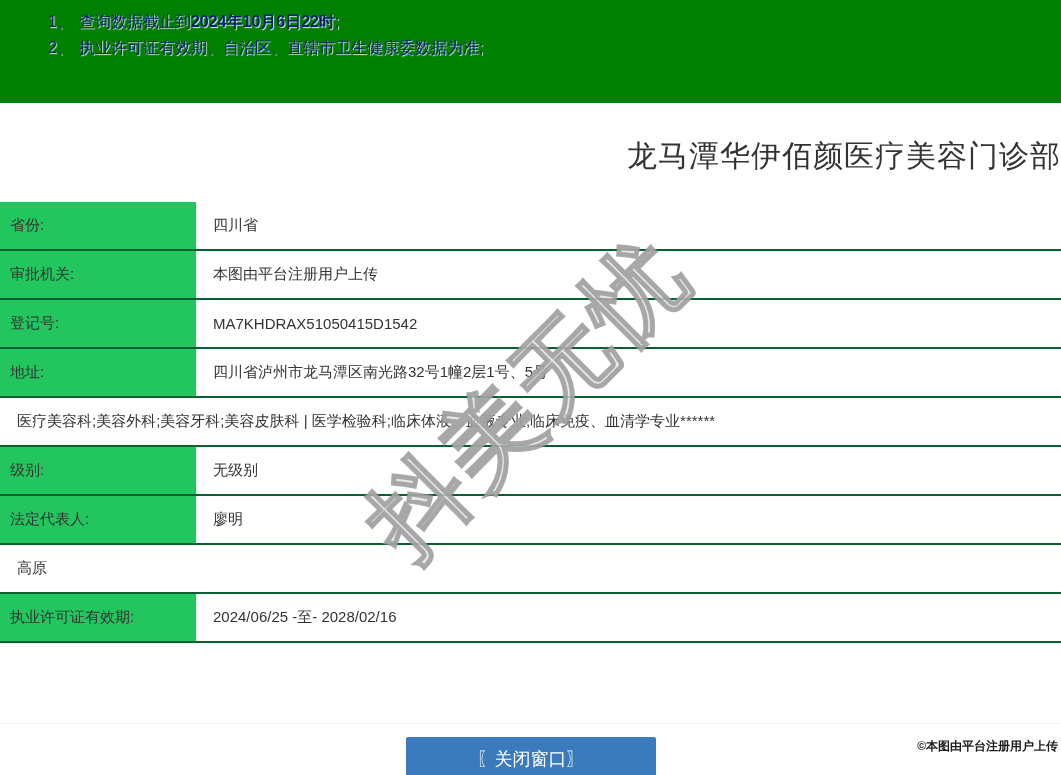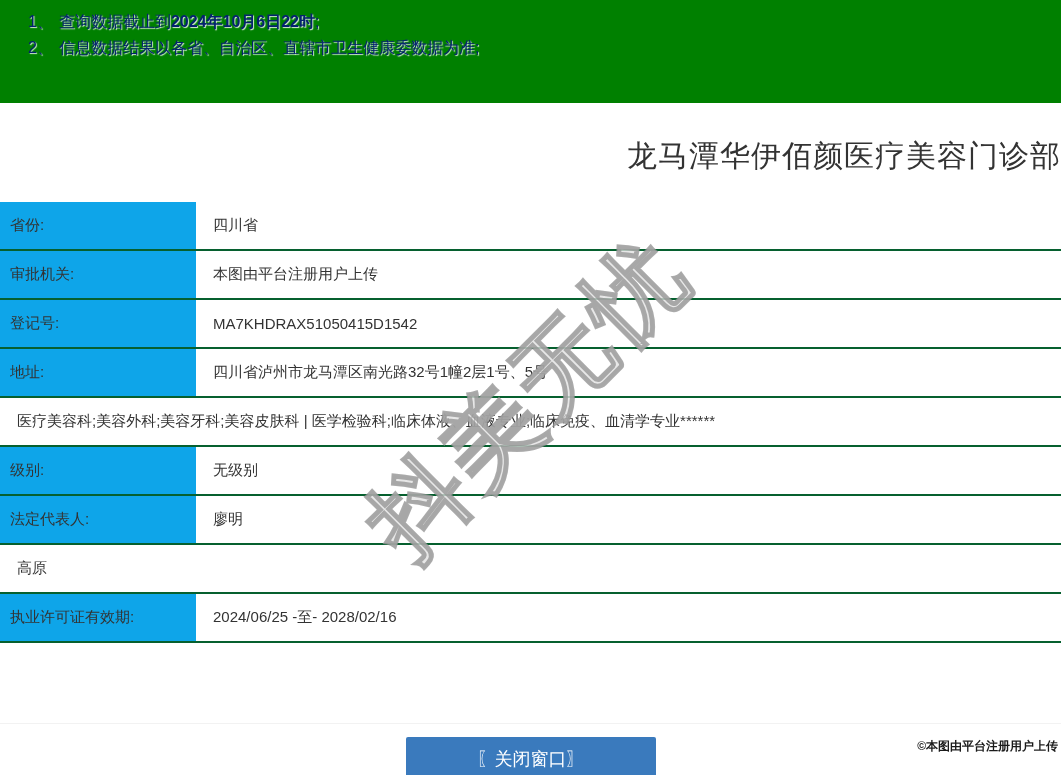--- a/index.html
+++ b/index.html
@@ -10,21 +10,21 @@
     background: #ffffff;
     font-family: "Liberation Sans", "DejaVu Sans", sans-serif;
     color: #333333;
   }
 
   
   .notice {
     width: 100%;
     height: 103px;
     background: #008000;
-    padding: 9px 10px 0 28px;
+    padding: 9px 10px 0 48px;
   }
   .notice-item {
     font-size: 16px;
     line-height: 26px;
     color: #04226f;
     text-shadow: 1px 1px 1px rgba(255,255,255,0.85);
     white-space: nowrap;
   }
   .notice-item b { font-weight: bold; }
   .notice-item .num { margin-right: 6px; }
@@ -43,21 +43,21 @@
   .info-table { width: 100%; }
   .info-row {
     display: flex;
     height: 49px;
     border-bottom: 2px solid #06602f;
   }
   .cell { display: flex; align-items: center; font-size: 15px; color: #333333; }
   .cell.label {
     width: 196px;
     flex: 0 0 196px;
-    background: #0ea5e9;
+    background: #22c55e;
     padding-left: 10px;
   }
   .cell.value {
     flex: 1;
     padding-left: 17px;
     padding-right: 8px;
     white-space: nowrap;
     overflow: hidden;
   }
 
@@ -119,21 +119,21 @@
   }
 </style>
 </head>
 <body>
 
 <div class="notice">
   <div class="notice-item">
     <span class="num">1、</span><span>查询数据截止到</span><b>2024年10月6日22时</b><span>;</span>
   </div>
   <div class="notice-item">
-    <span class="num">2、</span><span>信息数据结果以各省、自治区、直辖市卫生健康委数据为准;</span><b></b><span></span>
+    <span class="num">2、</span><span>执业许可证有效期、自治区、直辖市卫生健康委数据为准;</span><b></b><span></span>
   </div>
 </div>
 
 <h1 class="page-title">龙马潭华伊佰颜医疗美容门诊部</h1>
 
 <div class="info-table">
   <div class="info-row">
     <div class="cell label">省份:</div>
     <div class="cell value">四川省</div>
   </div>

